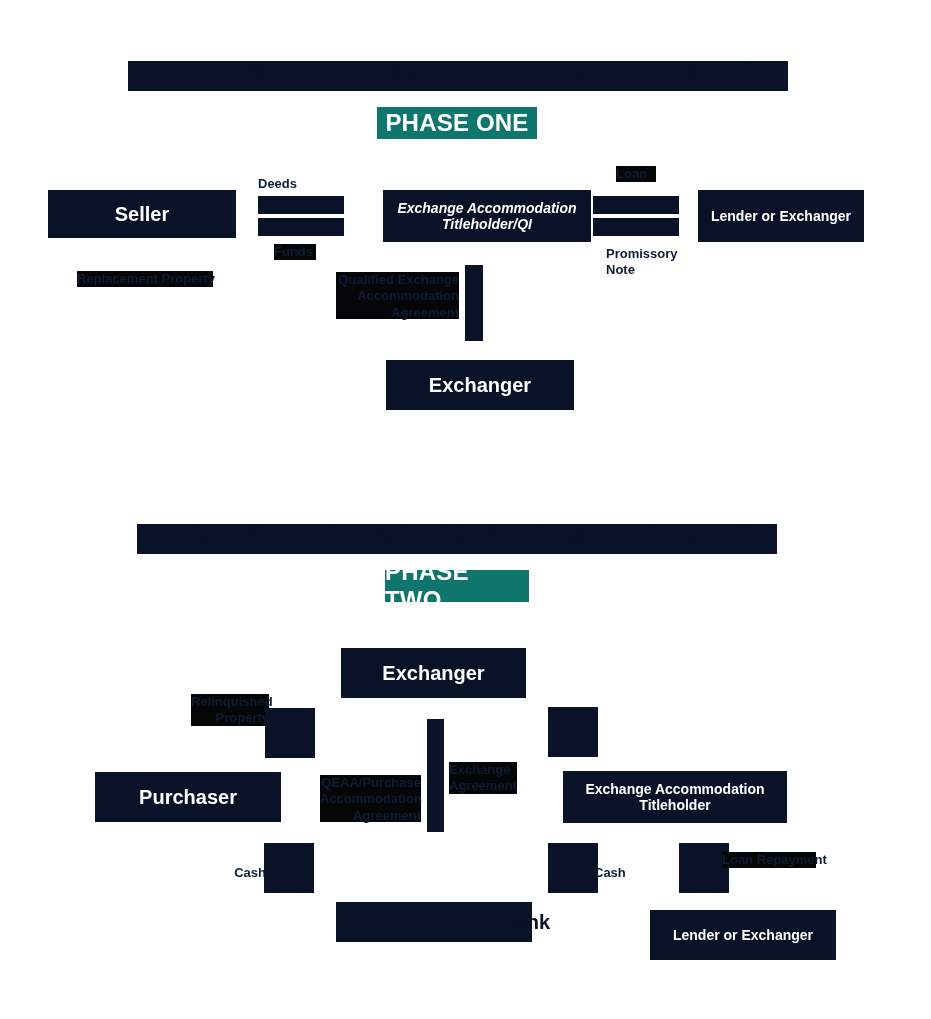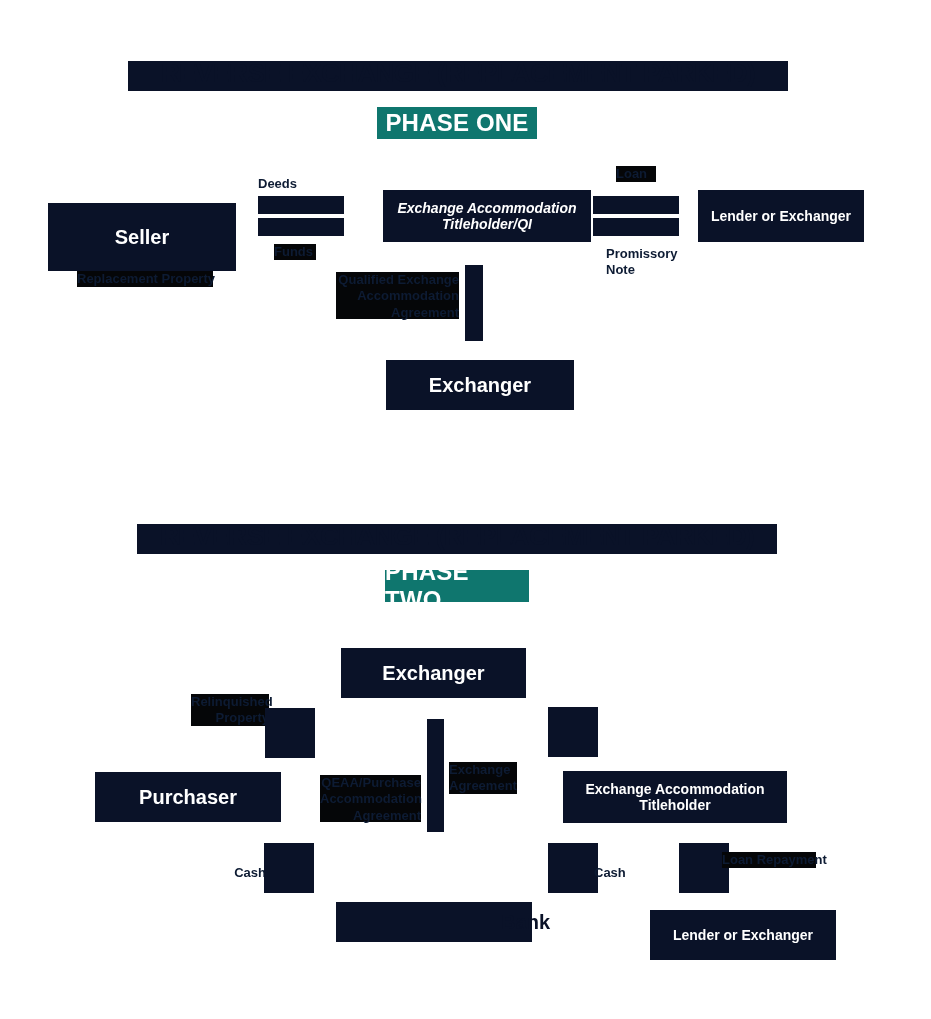--- a/index.html
+++ b/index.html
@@ -50,21 +50,21 @@
 <div class="canvas">
 
   <div class="abs titlebar" style="left:128px;top:61px;width:660px;">
     <div class="titletext">REVERSE EXCHANGE (REPLACEMENT PARKED)</div>
   </div>
 
   <div class="abs phasebar" style="left:377px;top:107px;width:160px;height:32px;">
     <span>PHASE ONE</span>
   </div>
 
-  <div class="abs box big" style="left:48px;top:190px;width:188px;height:68px;margin-top:13px;">
+  <div class="abs box big" style="left:48px;top:190px;width:188px;height:48px;">
     <span>Seller</span>
   </div>
 
   <div class="abs bar" style="left:258px;top:196px;width:86px;height:18px;"></div>
   <div class="abs bar" style="left:258px;top:218px;width:86px;height:18px;"></div>
   <div class="abs lab c" style="left:258px;top:176px;width:86px;">Deeds</div>
   <div class="abs lab c plate" style="left:274px;top:244px;width:42px;">Funds</div>
 
   <div class="abs box small" style="left:383px;top:190px;width:208px;height:52px;padding:0 8px;font-style:italic;">
     <span>Exchange Accommodation Titleholder/QI</span>

